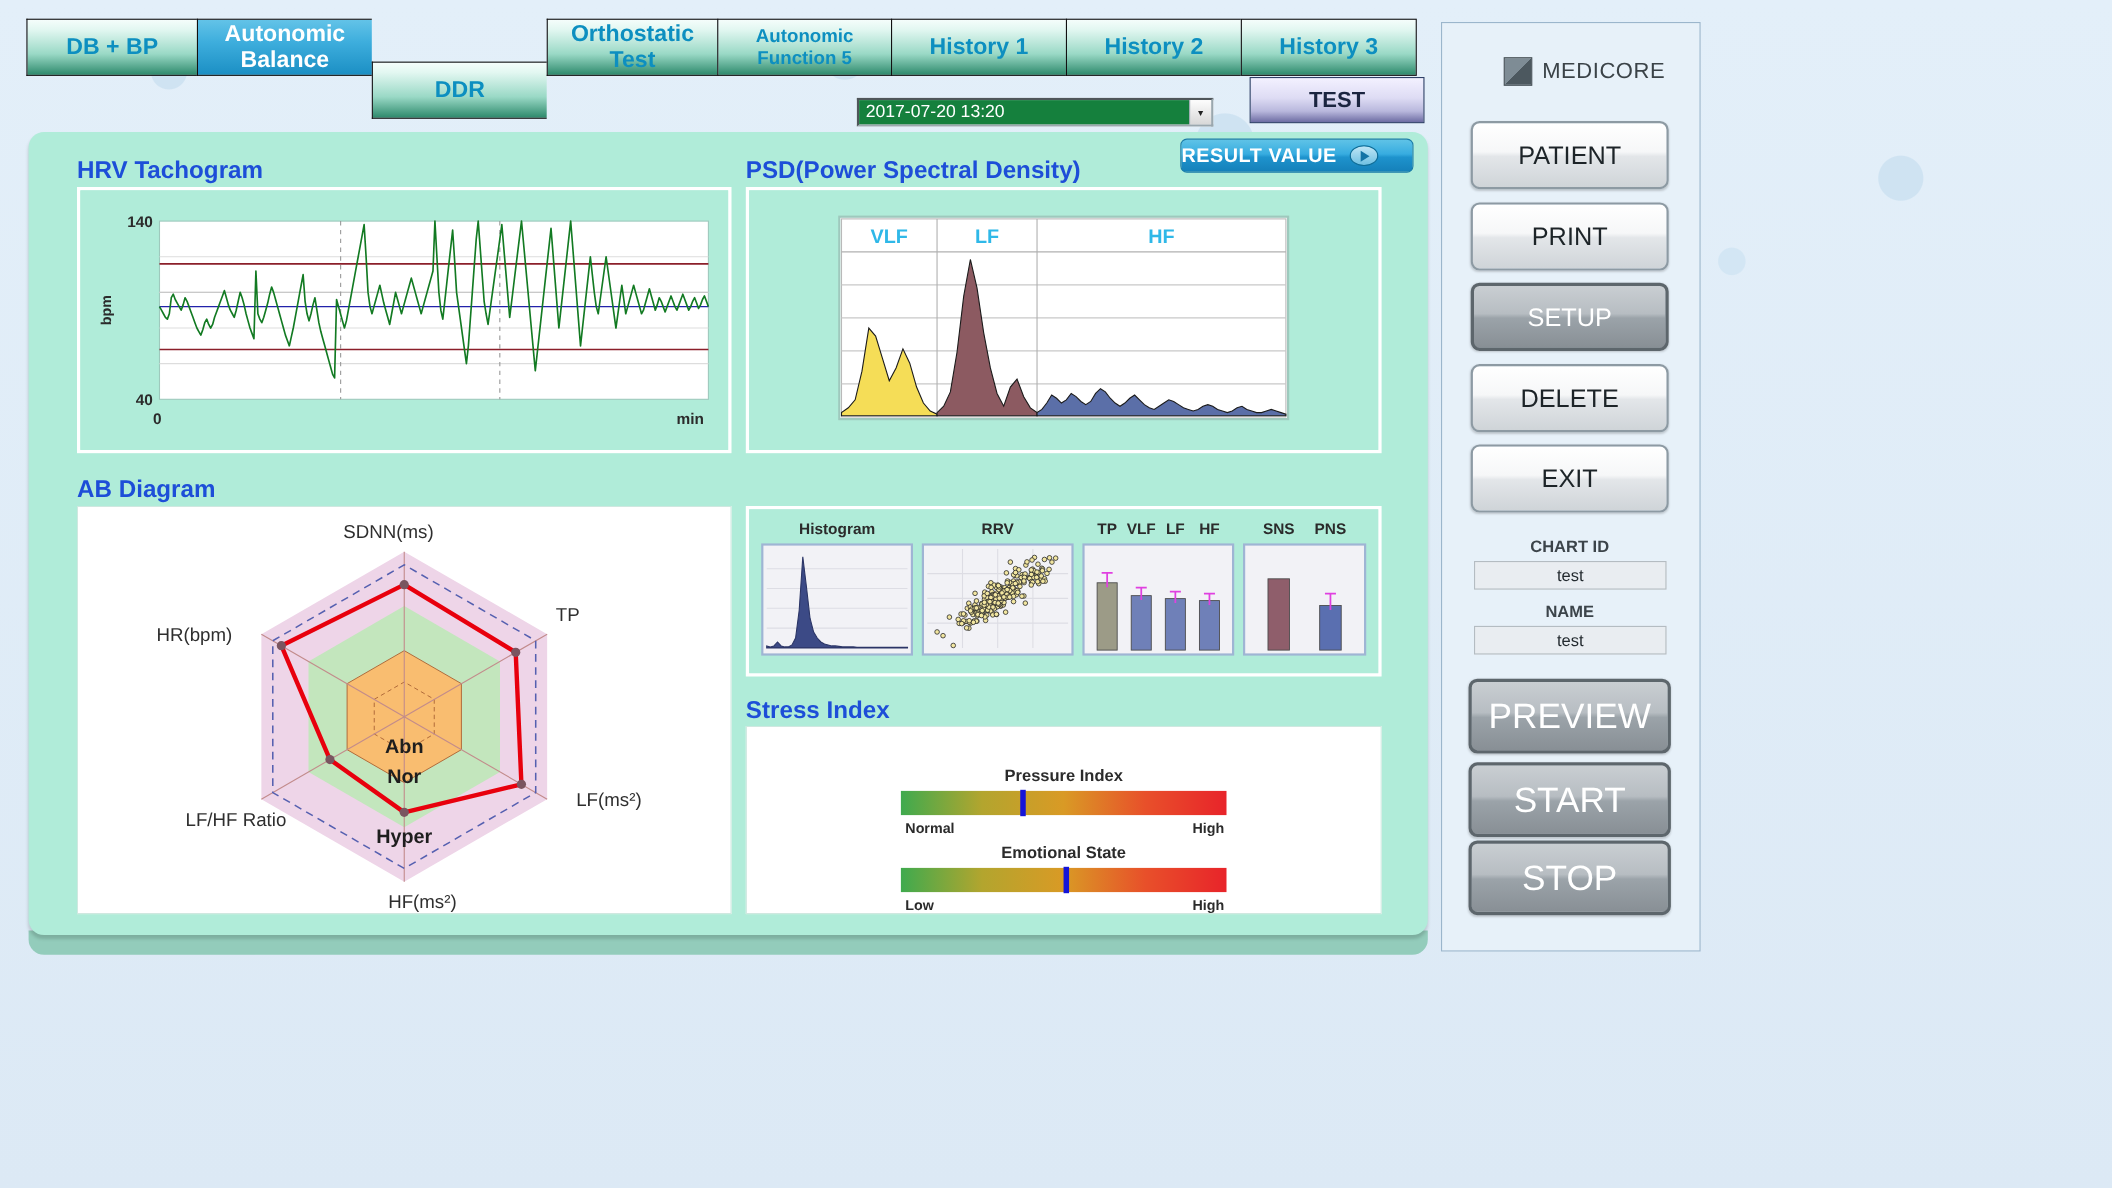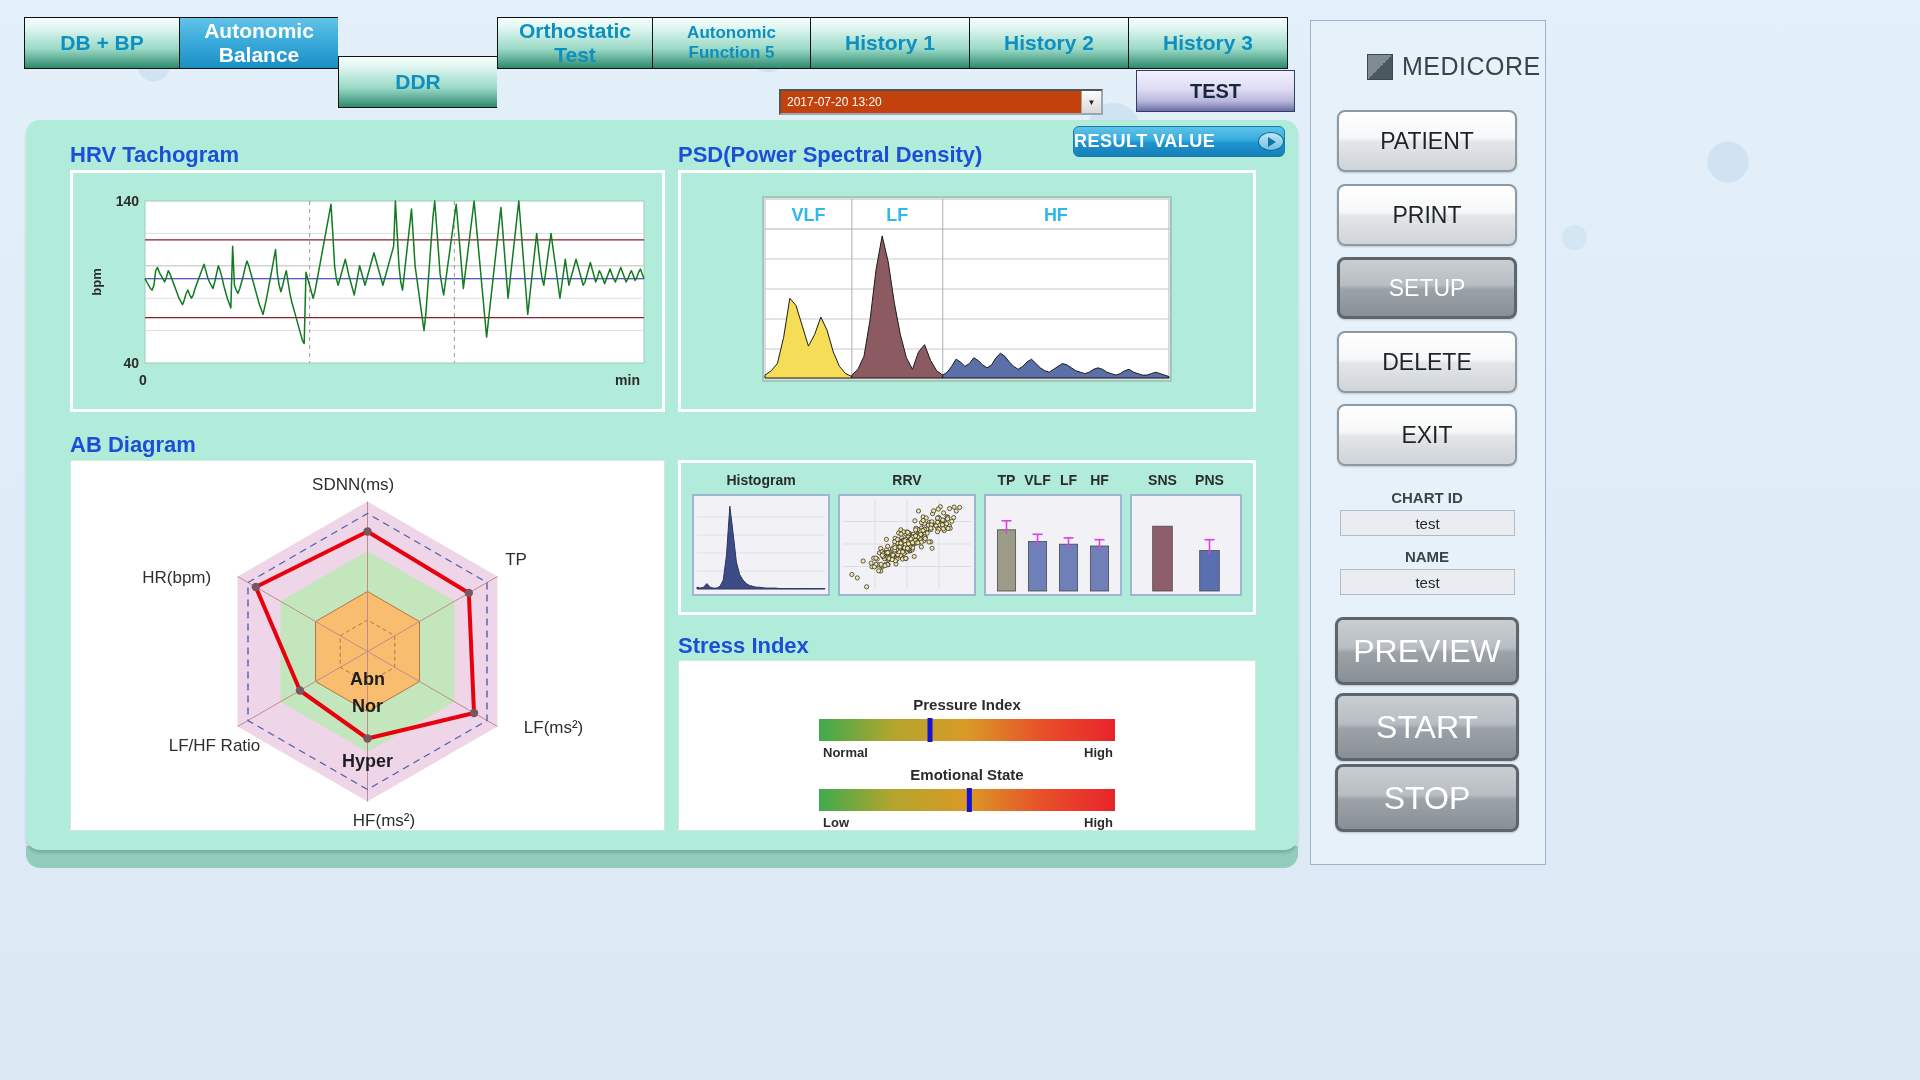--- a/index.html
+++ b/index.html
@@ -54,22 +54,22 @@
 
   
   #datebox {
     position: absolute; left: 779px; top: 89px;
     width: 324px; height: 26px;
     border: 2px inset #9aa7ae;
     background: #fff;
     display: flex; align-items: stretch;
   }
   #datebox .val {
-    flex: 1; background: #c2410c; color: #fff;
-    font-size: 12px; display: flex; align-items: center;
+    flex: 1; background: #15803d; color: #fff;
+    font-size: 16px; display: flex; align-items: center;
     padding-left: 6px;
   }
   #datebox .arrow {
     width: 20px; background: linear-gradient(#fdfdfd,#d8d8d8);
     border-left: 1px solid #9aa7ae;
     display: flex; align-items: center; justify-content: center;
     font-size: 8px; color: #222;
   }
   #testbtn {
     position: absolute; left: 1136px; top: 70px;
@@ -107,21 +107,21 @@
     border: 3px solid #ffffff;
   }
 
   
   #resultbtn {
     position: absolute; left: 1073px; top: 126px;
     width: 212px; height: 31px;
     border-radius: 6px;
     background: linear-gradient(#5fc3e7 0%, #37ace0 45%, #1e93cd 55%, #1580b9 100%);
     border: 1px solid #1a7ba8;
-    display: flex; align-items: center; justify-content: space-between; gap: 12px;
+    display: flex; align-items: center; justify-content: flex-start; gap: 12px;
     cursor: pointer;
   }
   #resultbtn .lbl { color: #fff; font-size: 18px; font-weight: bold; letter-spacing: .5px; }
   #resultbtn .circ {
     width: 26px; height: 19px; border-radius: 50%;
     background: linear-gradient(#bfe6f6,#6fc0e2);
     border: 1px solid #0d6b95;
     display: flex; align-items: center; justify-content: center;
   }
   #resultbtn .circ::after {
@@ -139,21 +139,21 @@
   }
   #brand {
     position: absolute; left: 1367px; top: 52px;
     display: flex; align-items: center; gap: 9px;
   }
   #brand .sq {
     width: 26px; height: 26px;
     background: linear-gradient(135deg,#7e8c95 0 50%, #4c585f 50% 100%);
     border: 1px solid #3d474d;
   }
-  #brand .txt { font-size: 25px; color: #3b4348; letter-spacing: .5px; }
+  #brand .txt { font-size: 20px; color: #3b4348; letter-spacing: .5px; }
 
   .sbtn {
     position: absolute; left: 1337px;
     width: 180px; height: 62px;
     border-radius: 8px;
     border: 2px solid #8d9aa3;
     background: linear-gradient(#ffffff 0%, #f6f7f8 45%, #e3e6e9 52%, #cfd4d8 100%);
     color: #1d2428; font-size: 23px;
     display: flex; align-items: center; justify-content: center;
     cursor: pointer;

